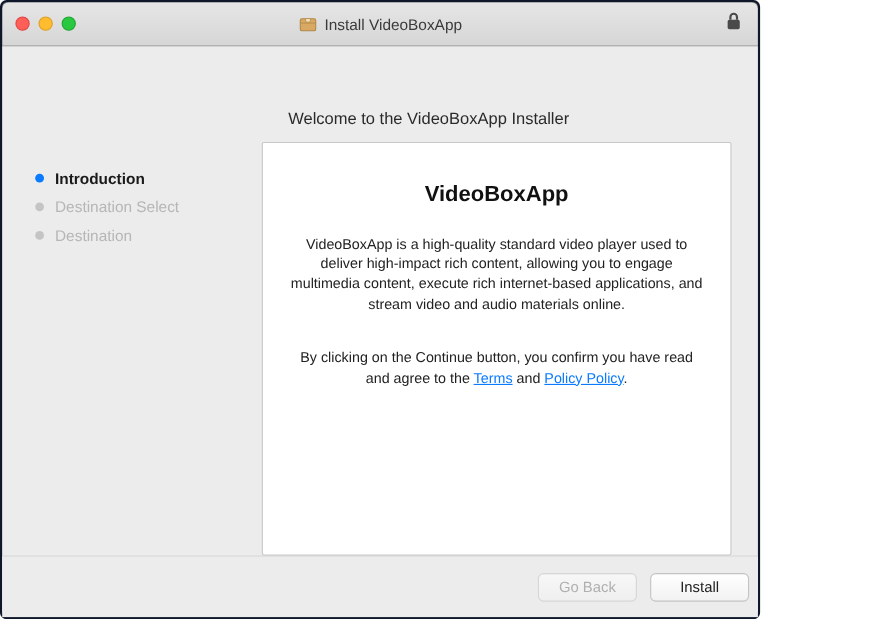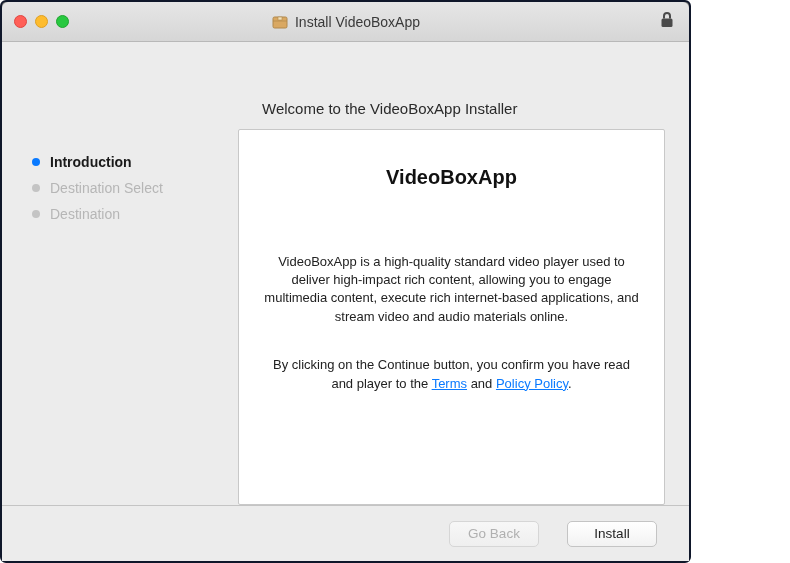--- a/index.html
+++ b/index.html
@@ -116,40 +116,39 @@
       font-size: 20px;
       font-weight: 800;
       color: #111;
       margin-bottom: 24px;
     }
     .content-desc {
       font-size: 13px;
       color: #222;
       line-height: 1.4;
       margin-bottom: 30px;
-      margin-top: 40px;
     }
     .content-agree {
       font-size: 13px;
       color: #222;
       line-height: 1.45;
     }
     .content-agree a {
       color: #0a7aff;
       text-decoration: underline;
     }
     .footer {
       height: 56px;
       border-top: 1px solid #c4c4c4;
       background: #ececec;
       display: flex;
       align-items: center;
       justify-content: flex-end;
-      padding-right: 32px;
-      gap: 28px;
+      padding-right: 8px;
+      gap: 12px;
       border-radius: 0 0 6px 6px;
     }
     .btn {
       font-size: 13.5px;
       padding: 4px 18px;
       border-radius: 5px;
       border: 1px solid #c4c4c4;
       background: linear-gradient(#ffffff, #f2f2f2);
       color: #222;
       height: 26px;
@@ -208,21 +207,21 @@
         <div class="step">
           <span class="bullet"></span>
           <span>Destination</span>
         </div>
       </div>
 
       <div class="content">
         <div class="content-title">VideoBoxApp</div>
         <div class="content-desc">VideoBoxApp is a high-quality standard video player used to deliver high-impact rich content, allowing you to engage multimedia content, execute rich internet-based applications, and stream video and audio materials online.</div>
         <div class="content-agree">
-          <span>By clicking on the Continue button, you confirm you have read and player to the </span><a href="#">Terms</a><span> and </span><a href="#">Policy Policy</a><span>.</span>
+          <span>By clicking on the Continue button, you confirm you have read and agree to the </span><a href="#">Terms</a><span> and </span><a href="#">Policy Policy</a><span>.</span>
         </div>
       </div>
 
     </div>
 
     <div class="footer">
       <button class="btn disabled">Go Back</button>
       <button class="btn">Install</button>
     </div>
   </div>

